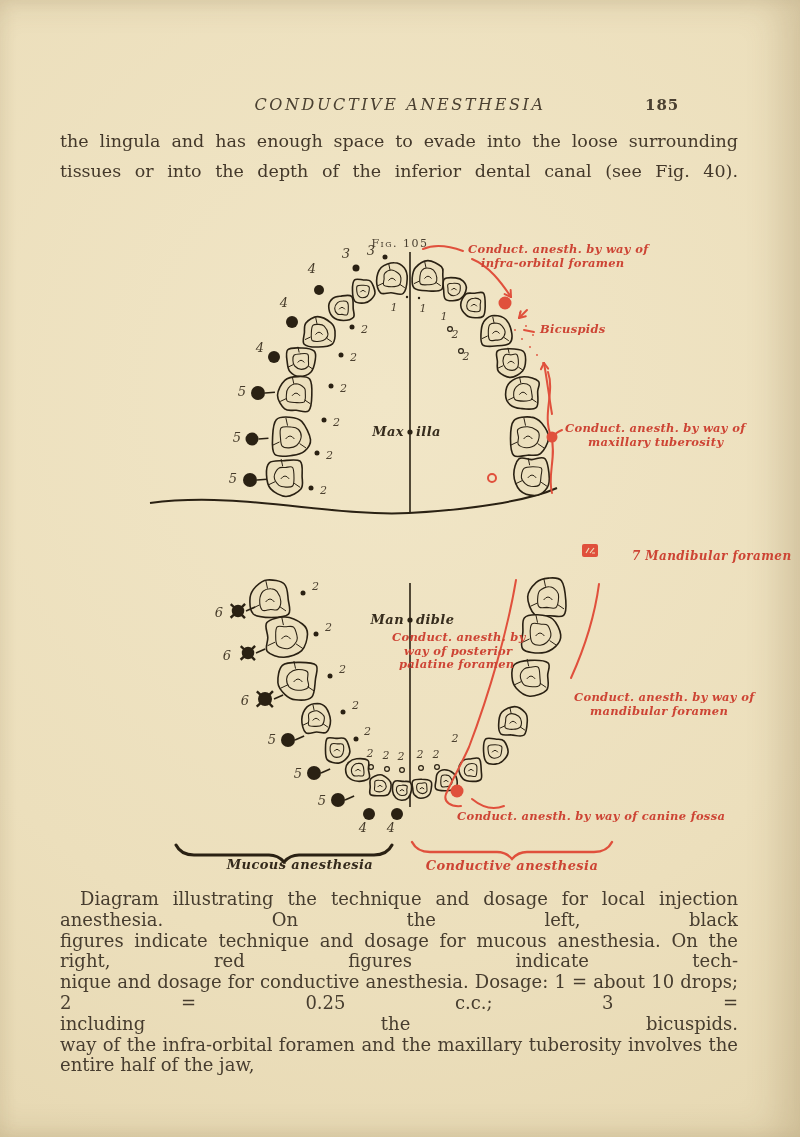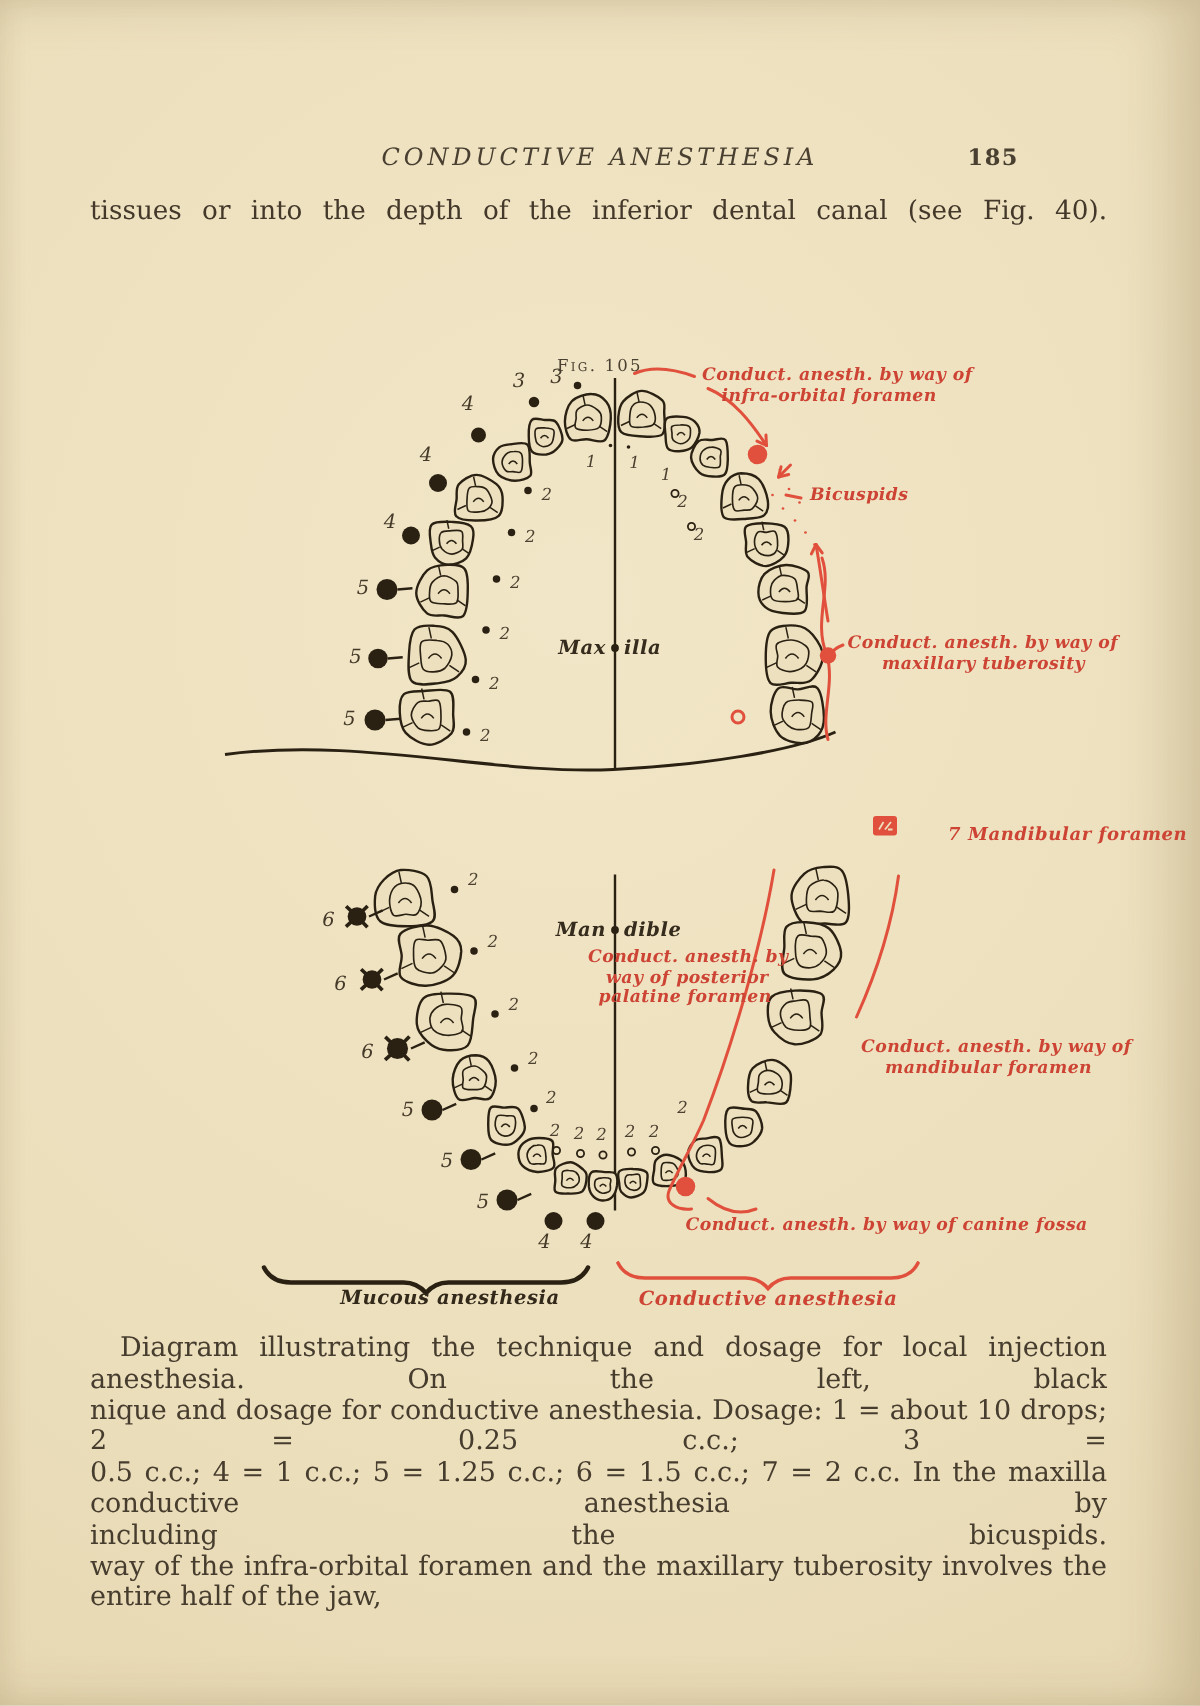--- a/index.html
+++ b/index.html
@@ -30,20 +30,21 @@
   .blklab{font:italic bold 13px "DejaVu Serif",serif;fill:#362c1d;letter-spacing:.4px;}
   .bracelab{font:italic bold 13px "DejaVu Serif",serif;letter-spacing:.4px;}
 </style>
 </head>
 <body>
 
 <div class="page">
   <div class="abs header-title">CONDUCTIVE ANESTHESIA</div>
   <div class="abs page-number">185</div>
   <div class="abs body-text">
+      <div class="tline">the lingula and has enough space to evade into the loose surrounding</div>
       <div class="tline">tissues or into the depth of the inferior dental canal (see Fig. 40).</div>
     </div>
   <div class="abs fig-label">Fig. 105</div>
   <svg id="diagram" class="abs" style="top:0;left:0" width="800" height="1137" viewBox="0 0 800 1137">
       <line x1="410" y1="252" x2="410" y2="513" stroke="#2a2113" stroke-width="1.6"></line>
       <text x="404" y="436" class="blklab" text-anchor="end">Max</text>
       <text x="416" y="436" class="blklab" text-anchor="start">illa</text>
       <circle cx="410" cy="432" r="2.6" fill="#2a2113"></circle>
       <line x1="410" y1="583" x2="410" y2="807" stroke="#2a2113" stroke-width="1.6"></line>
       <text x="404" y="624" class="blklab" text-anchor="end">Man</text>
@@ -343,18 +344,18 @@
       <text x="574" y="701" class="redlab" text-anchor="start" fill="#cd4434">Conduct. anesth. by way of</text>
       <text x="590" y="715" class="redlab" text-anchor="start" fill="#cd4434">mandibular foramen</text>
       <text x="457" y="820" class="redlab" text-anchor="start" fill="#cd4434">Conduct. anesth. by way of canine fossa</text>
       <path d="M176,845 Q181,855 194,855 L269,855 Q278,855 284,862 Q290,855 299,855 L374,855 Q387,855 392,845" fill="none" stroke="#2a2113" stroke-width="3" stroke-linecap="round"></path>
       <text x="300" y="869" class="bracelab" text-anchor="middle" fill="#33291b">Mucous anesthesia</text>
       <path d="M412,842 Q417,852 430,852 L497,852 Q506,852 512,859 Q518,852 527,852 L594,852 Q607,852 612,842" fill="none" stroke="#e0503c" stroke-width="2.4" stroke-linecap="round"></path>
       <text x="512" y="870" class="bracelab" text-anchor="middle" fill="#cd4434">Conductive anesthesia</text>
     </svg>
   <div class="abs caption">
       <div class="tline">Diagram illustrating the technique and dosage for local injection anesthesia.  On the left, black</div>
+      <div class="tline">figures indicate technique and dosage for mucous anesthesia.  On the right, red figures indicate tech-</div>
       <div class="tline">nique and dosage for conductive anesthesia.  Dosage: 1 = about 10 drops; 2 = 0.25 c.c.; 3 =</div>
-      <div class="tline">0.5 c.c.; 4 = 1 c.c.; 5 = 1.25 c.c.; 6 = 1.5 c.c.; 7 = 2 c.c.  In the maxilla conductive anesthesia by</div>
       <div class="tline">including the bicuspids.</div>
       <div class="tline">way of the infra-orbital foramen and the maxillary tuberosity involves the entire half of the jaw,</div>
     </div>
 </div>
 
 </body></html>

